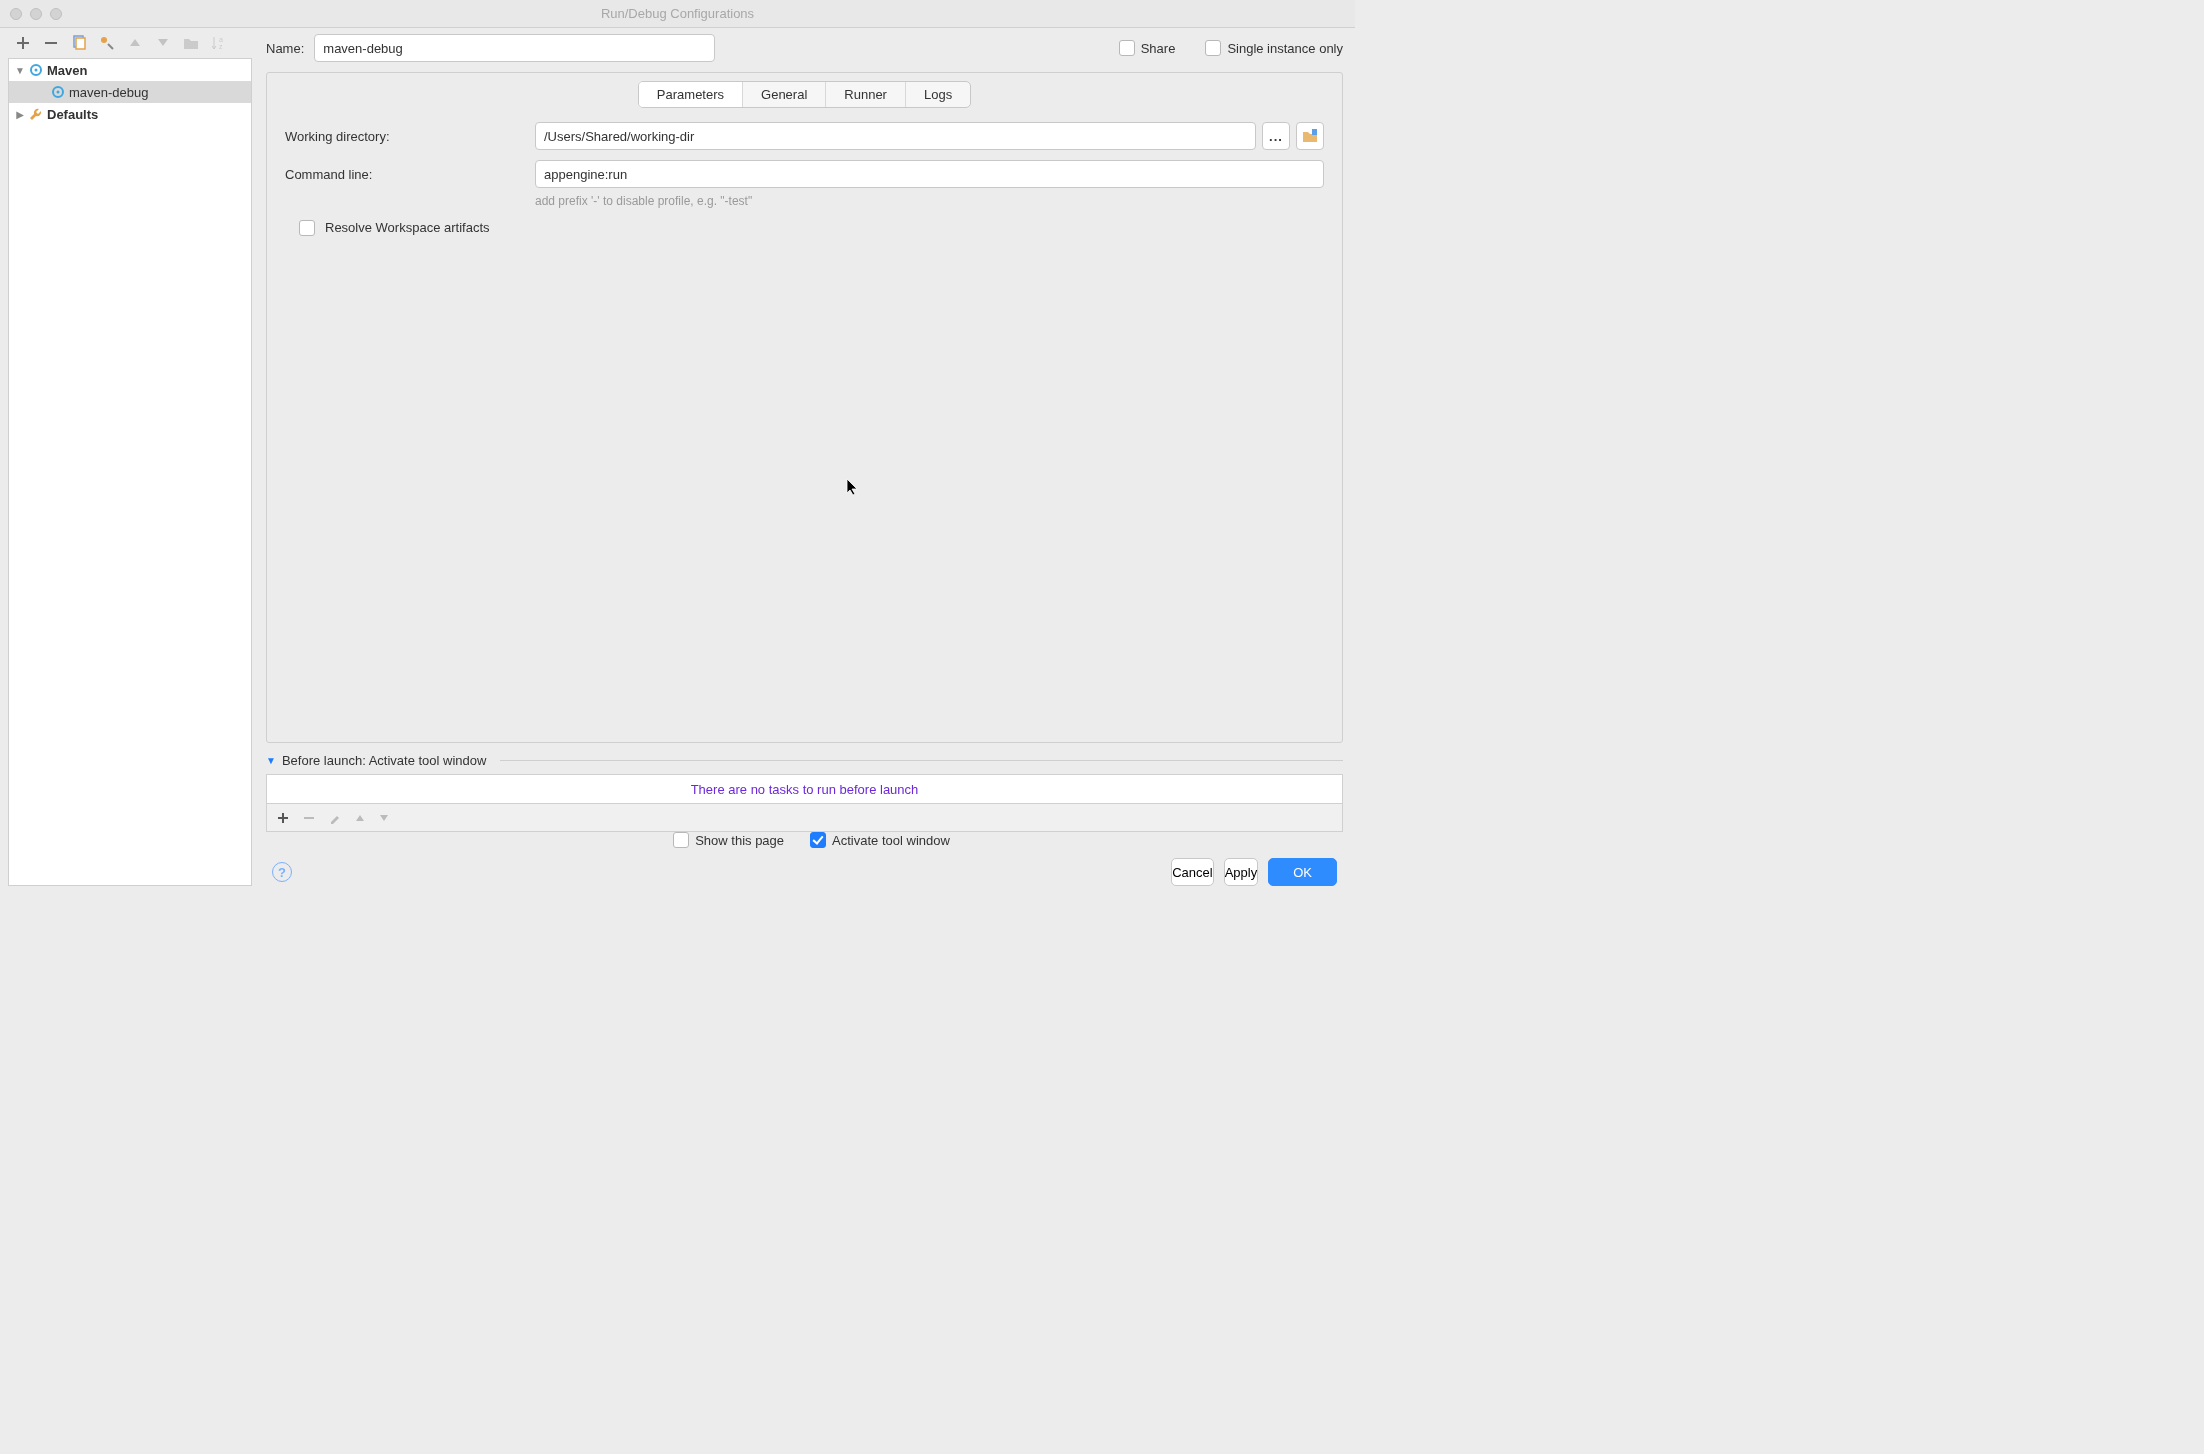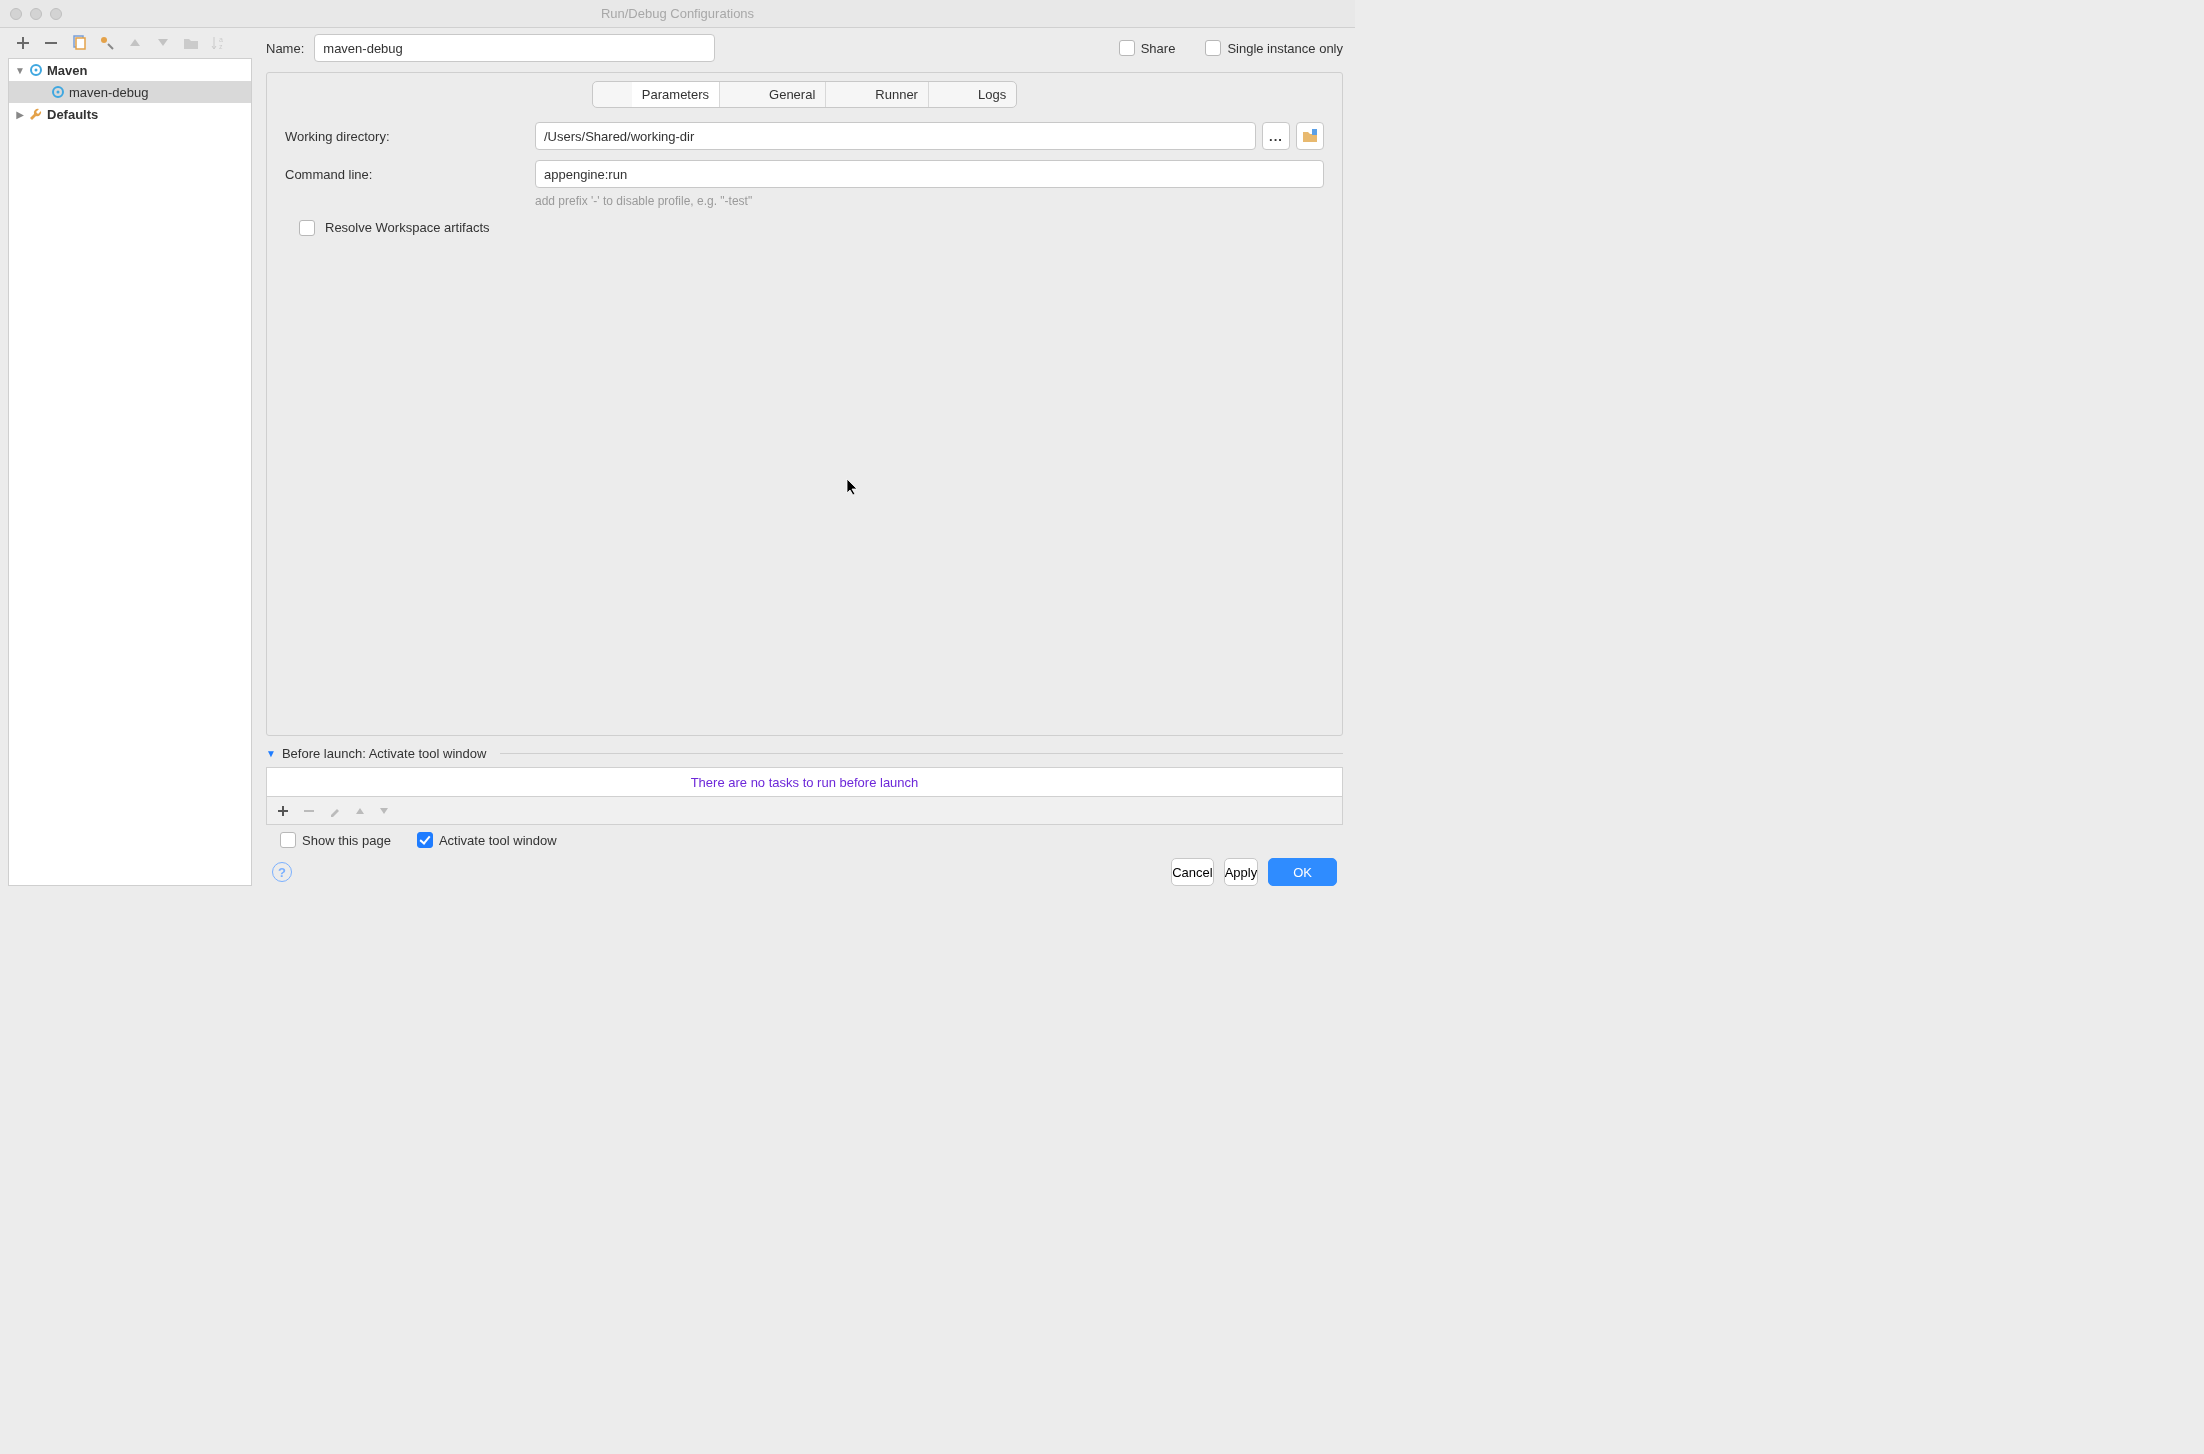--- a/index.html
+++ b/index.html
@@ -77,21 +77,21 @@
   flex: 1; background: #ececec; border: 1px solid #cfcfcf;
   border-radius: 3px; padding: 0; display: flex; flex-direction: column;
   min-height: 0;
 }
 .tabbar { display: flex; justify-content: center; padding-top: 8px; }
 .tabset {
   display: flex; border: 1px solid #c8c8c8; border-radius: 5px; overflow: hidden;
   background: #f6f6f6;
 }
 .tab {
-  padding: 5px 10px; font-size: 13px; border-right: 1px solid #d8d8d8; margin-left: 39px;
+  padding: 5px 18px; font-size: 13px; border-right: 1px solid #d8d8d8;
 }
 .tab:last-child { border-right: none; }
 .tab.selected { background: #fff; }
 .form { padding: 14px 18px 8px 18px; }
 .form-row { display: flex; align-items: center; margin-bottom: 10px; }
 .form-row .fl { width: 250px; font-size: 13px; }
 .form-row .fc { flex: 1; display: flex; align-items: flex-start; gap: 6px; }
 .form-row .fc input { flex: 1; }
 .icon-btn {
   width: 28px; height: 28px; border: 1px solid #c8c8c8; border-radius: 4px;
@@ -113,21 +113,21 @@
   border: 1px solid #d0d0d0; background: #fff; height: 30px;
   display: flex; align-items: center; justify-content: center;
   color: #6d28d9; font-size: 13px; margin-top: 6px;
 }
 .bl-tools {
   border: 1px solid #d0d0d0; border-top: none; background: #f0f0f0;
   height: 28px; display: flex; align-items: center; gap: 14px; padding: 0 10px;
 }
 .bl-tb { color: #888; font-size: 13px; }
 .bl-tb.enabled { color: #333; }
-.bl-checks { display: flex; gap: 26px; margin-top: 7px; margin-left: 14px; }
+.bl-checks { display: flex; gap: 26px; margin-top: 0; margin-left: 14px; justify-content: center; }
 .footer {
   display: flex; align-items: center; padding: 10px 6px 0 6px;
 }
 .help {
   width: 20px; height: 20px; border: 1.5px solid #7ab0ff; color: #7ab0ff;
   border-radius: 50%; display: flex; align-items: center; justify-content: center;
   font-size: 13px; font-weight: bold;
 }
 .footer .gap { flex: 1; }
 .btn {

